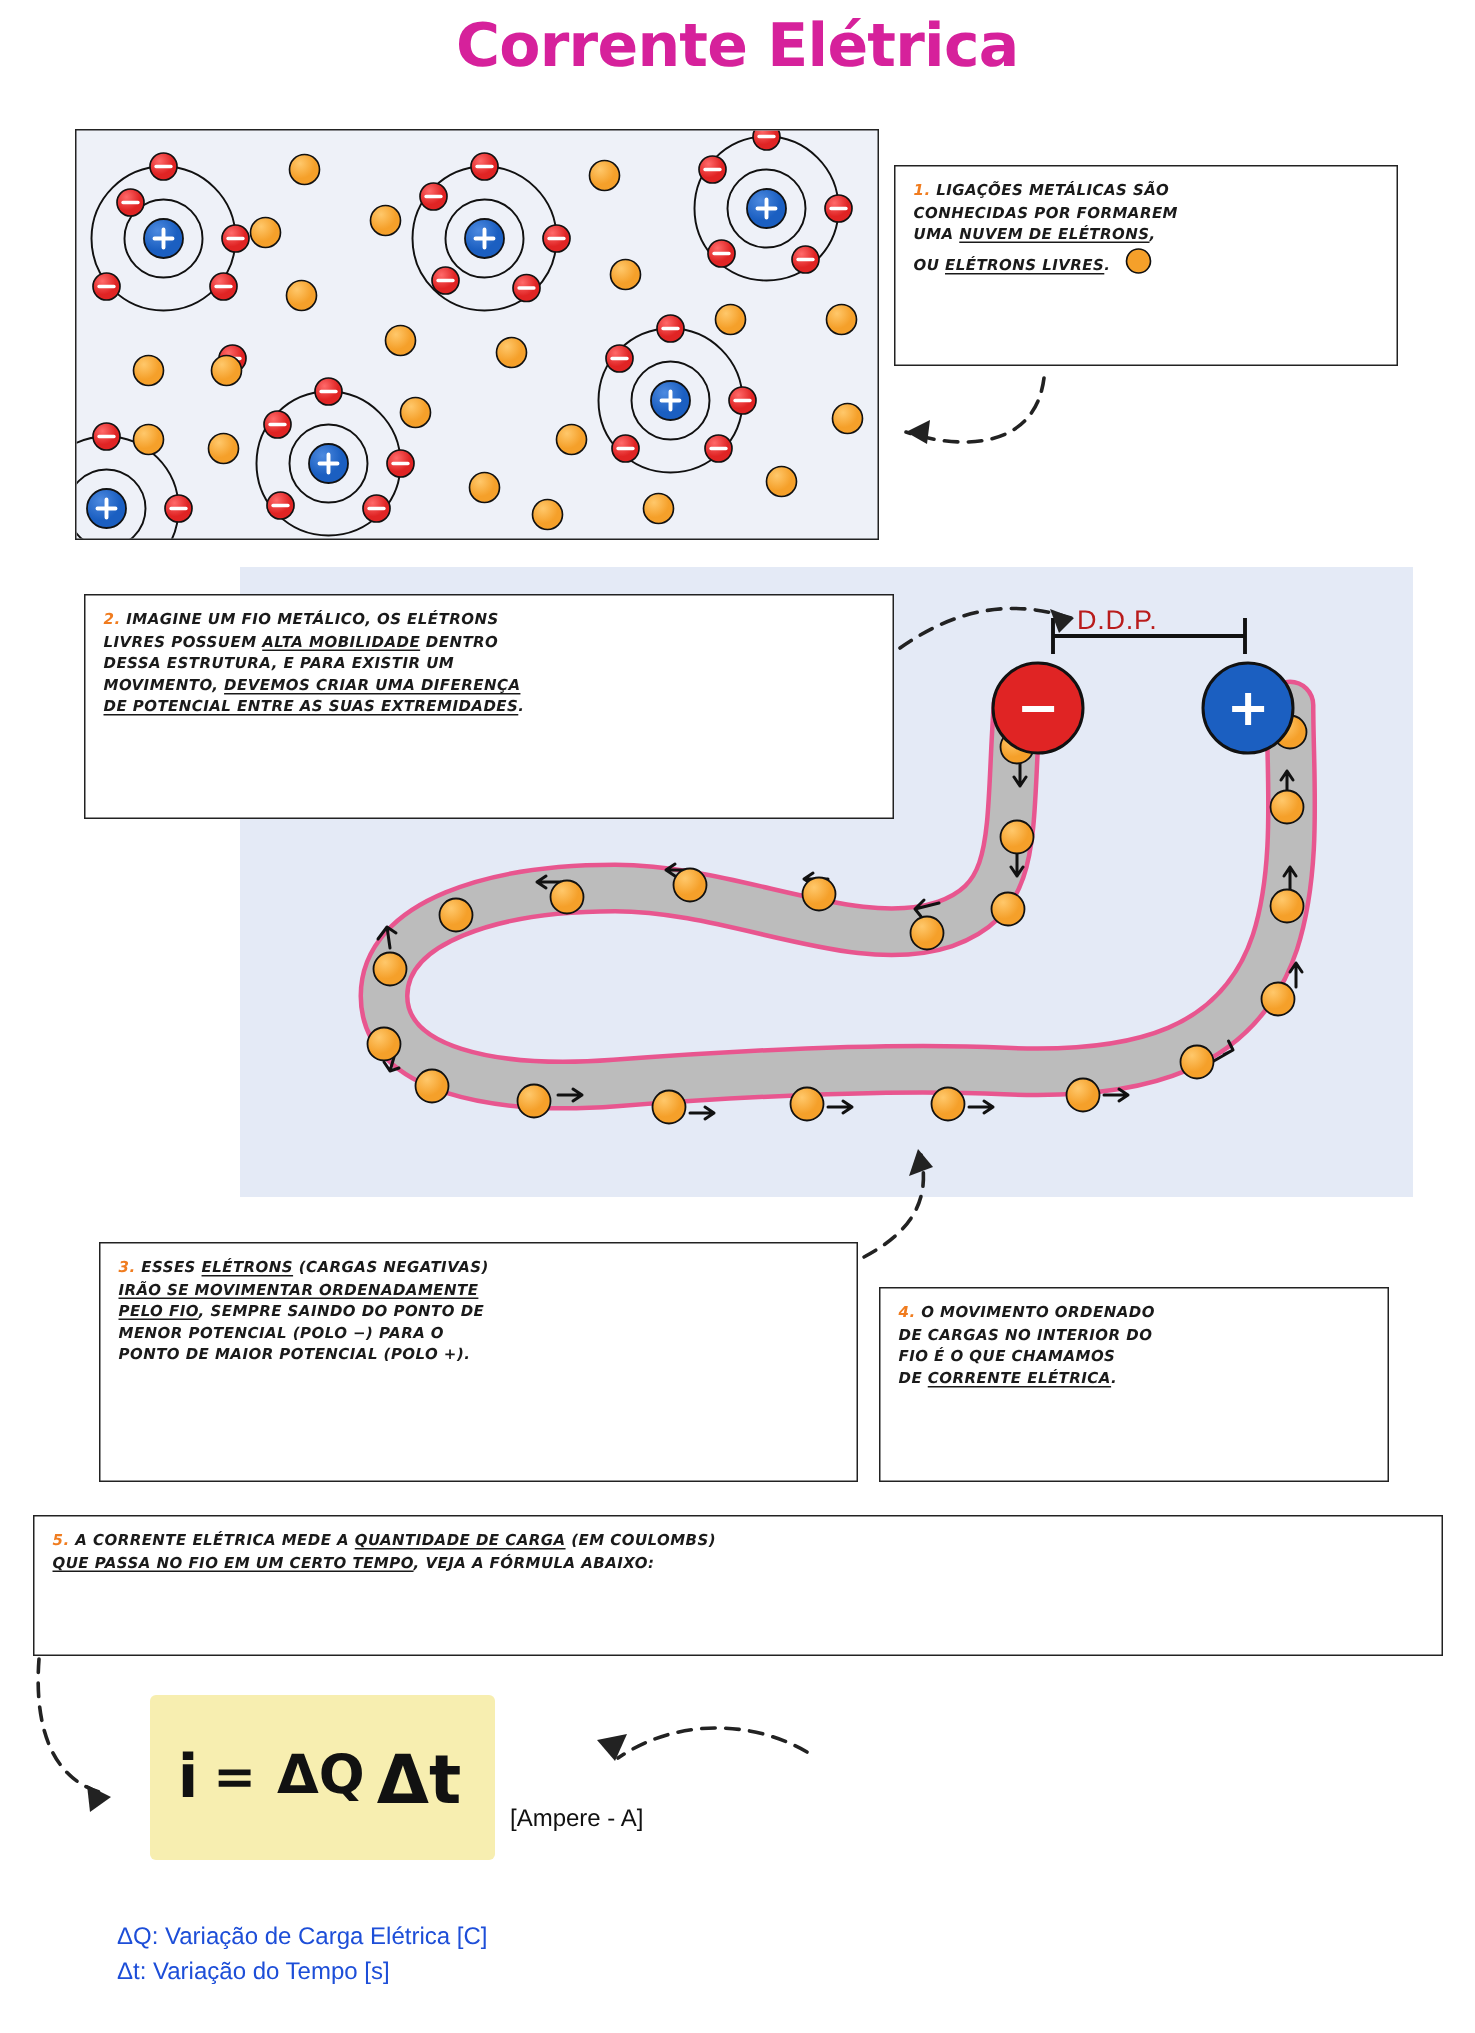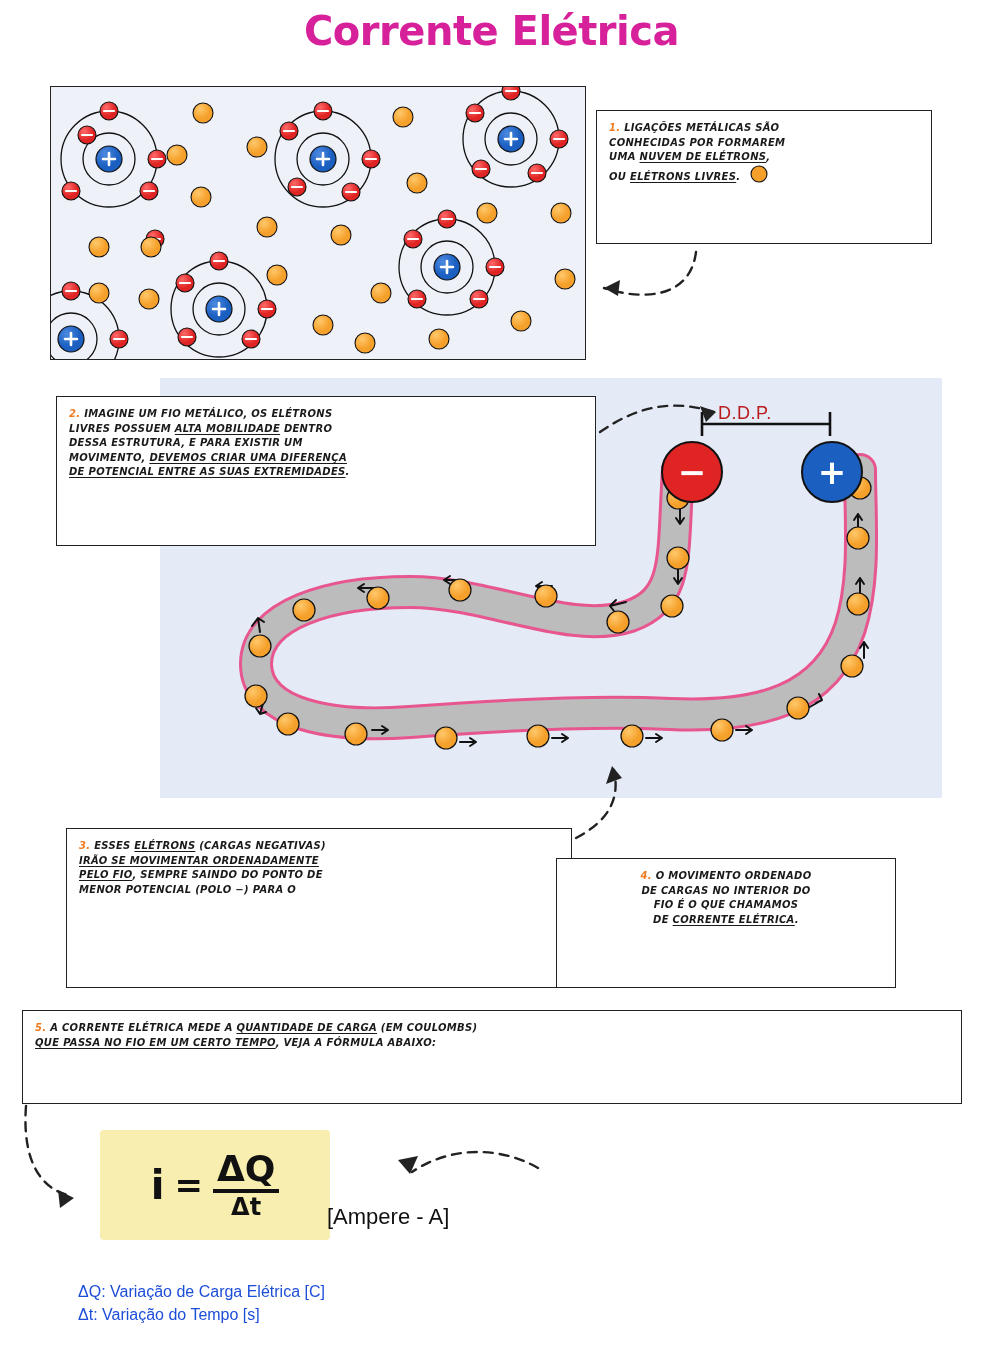--- a/index.html
+++ b/index.html
@@ -40,43 +40,43 @@
     font-style:italic;font-weight:600;
     letter-spacing:0.3px;
     color:#1a1a1a;
     text-transform:uppercase;
   }
   .note .num{color:#f07c1f;font-weight:bold;font-style:italic;}
   .note u{text-decoration:underline;text-underline-offset:2px;}
   #note-1{left:596px;top:110px;width:336px;height:134px;}
   #note-2{left:56px;top:396px;width:540px;height:150px;}
   #note-3{left:66px;top:828px;width:506px;height:160px;}
-  #note-4{left:556px;top:858px;width:340px;height:130px;text-align:center;}
+  #note-4{left:586px;top:858px;width:340px;height:130px;}
   #note-5{left:22px;top:1010px;width:940px;height:94px;}
   #note-6{left:546px;top:1152px;width:360px;height:112px;}
 
   
   #formula-box{
     position:absolute;left:100px;top:1130px;width:230px;height:110px;
     background:#f7eeb0;border-radius:4px;
     display:flex;align-items:center;justify-content:center;
   }
   #formula-inner{
     display:flex;align-items:center;gap:10px;
     font-family:"DejaVu Sans", sans-serif;font-weight:bold;color:#111;
   }
   #formula-i{font-size:40px;}
   #formula-eq{font-size:34px;}
-  #formula-frac{display:flex;flex-direction:column;align-items:center;}
+  #formula-frac{display:flex;flex-direction:row;align-items:center;}
   #formula-num{font-size:36px;line-height:1;padding:0 4px 2px;}
   #formula-bar{width:100%;height:4px;background:#111;}
-  #formula-den{font-size:24px;line-height:1;padding:2px 4px 0;}
+  #formula-den{font-size:45px;line-height:1;padding:2px 4px 0;}
   #formula-unit{
-    position:absolute;left:327px;top:1204px;
-    font-size:22px;color:#111;font-family:"Liberation Sans",sans-serif;
+    position:absolute;left:340px;top:1204px;
+    font-size:16px;color:#111;font-family:"Liberation Sans",sans-serif;
   }
   #legend{
     position:absolute;left:78px;top:1280px;
     font-size:16px;line-height:1.45;color:#1d4ed8;
     font-family:"Liberation Sans",sans-serif;
   }
 
   
   #ddp-label{
     position:absolute;left:718px;top:403px;font-size:18px;
@@ -349,20 +349,21 @@
     <span>movimento, </span><u>devemos criar uma diferença</u><br>
     <u>de potencial entre as suas extremidades</u><span>.</span>
   </div>
 
   <div class="note" id="note-3">
     <span class="num">3.</span>
     <span>Esses </span><u>elétrons</u><span> (cargas negativas)</span><br>
     <u>irão se movimentar ordenadamente</u><br>
     <u>pelo fio</u><span>, sempre saindo do ponto de</span><br>
     <span>menor potencial (polo −) para o</span><br>
+    <span>ponto de maior potencial (polo +).</span>
   </div>
 
   <div class="note" id="note-4">
     <span class="num">4.</span>
     <span>O movimento ordenado</span><br>
     <span>de cargas no interior do</span><br>
     <span>fio é o que chamamos</span><br>
     <span>de </span><u>corrente elétrica</u><span>.</span>
   </div>
 

